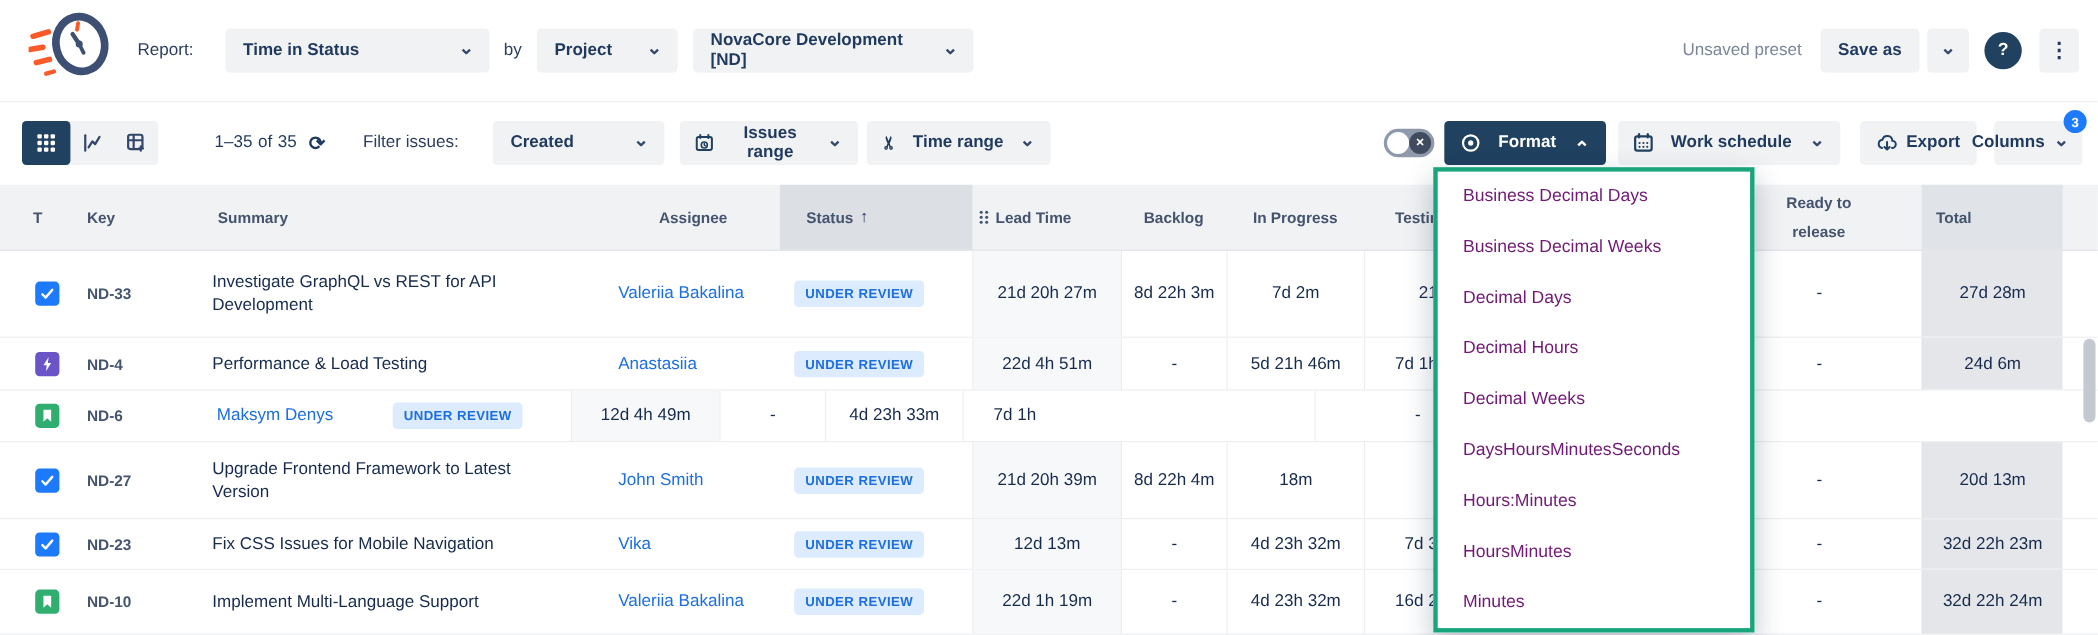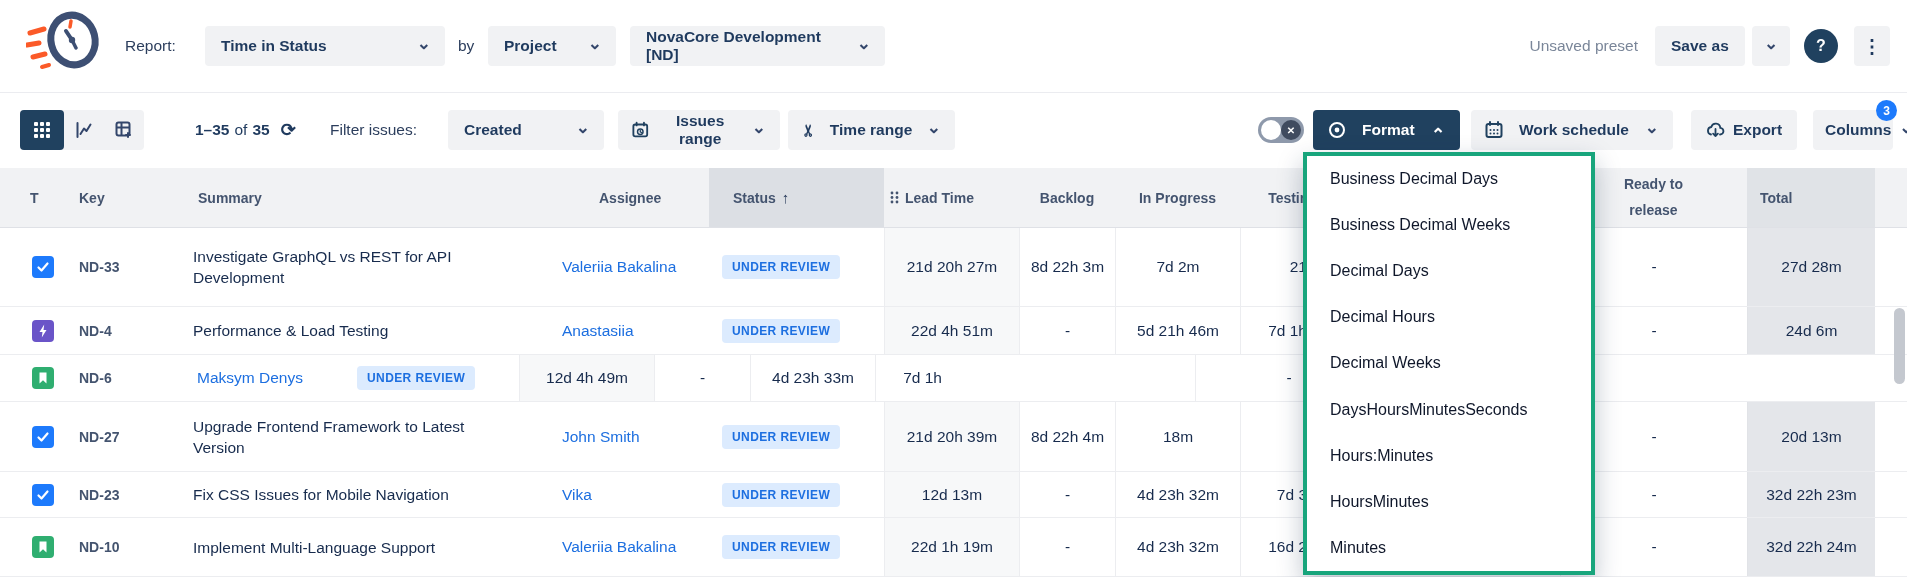--- a/index.html
+++ b/index.html
@@ -18,21 +18,21 @@
   .preset{color:#7A8699;font-size:15.5px;line-height:40px}
   .help-btn{width:34px;height:34px;border-radius:50%;background:#20415F;color:#fff;border:none;font-size:16px;font-weight:700;cursor:pointer;display:flex;align-items:center;justify-content:center}
   .kebab{font-size:19px;font-weight:700;letter-spacing:0}
 
   
   .tb{top:110px;height:40px;display:flex;align-items:center}
   .viewgroup{background:#F1F2F4;border-radius:4px;height:40px;display:flex;align-items:stretch}
   .viewbtn{width:40px;display:flex;align-items:center;justify-content:center;cursor:pointer;background:transparent;border:none}
   .viewbtn.active{width:44px;background:#20415F;border-radius:4px}
   .pag{font-size:15.5px;color:#1F3A5E;display:flex;align-items:center;gap:5px}
-  .pag b{font-weight:700}
+  .pag b{font-weight:400}
   .refresh{font-size:18px;font-weight:700;margin-left:6px;color:#1F3A5E}
   .toggle{width:46px;height:26px;border-radius:13px;background:#8E99AB;position:absolute;cursor:pointer}
   .knob{position:absolute;left:3px;top:3px;width:20px;height:20px;border-radius:50%;background:#fff}
   .xdisc{position:absolute;right:3px;top:3px;width:20px;height:20px;border-radius:50%;background:#404B5F;color:#fff;font-size:10px;font-weight:700;display:flex;align-items:center;justify-content:center}
   .btn.dark{background:#20415F;color:#fff}
   .btn.dark .chev{color:#fff}
   .cbadge{position:absolute;left:1876px;top:100px;width:21px;height:21px;border-radius:50%;background:#1D7AFC;color:#fff;font-size:12px;font-weight:700;display:flex;align-items:center;justify-content:center;z-index:6}
   .scissors{display:inline-block;transform:rotate(-90deg);font-size:16px}
 
   
@@ -71,21 +71,21 @@
   .link{color:#1D6FE0;cursor:pointer;text-decoration:none}
   .badge{background:#DCEBFE;color:#1D6FE0;font-size:12px;font-weight:700;letter-spacing:.4px;border-radius:4px;padding:5px 10px;white-space:nowrap}
   .ticon{width:22px;height:22px;border-radius:4px;display:flex;align-items:center;justify-content:center;flex:none}
   .type-task{background:#1D7AFC}
   .type-bolt{background:#6A54C8}
   .type-story{background:#2FAE70}
   .dragdots{display:inline-flex}
 
   
   .menu{position:absolute;left:1303px;top:152px;width:292px;height:423px;background:#fff;border:4px solid #18A57C;box-shadow:0 10px 24px rgba(23,43,77,.28);z-index:10;display:flex;flex-direction:column}
-  .mi{flex:1;display:flex;align-items:center;padding-left:23px;font-size:16px;color:#0f172a;cursor:pointer;white-space:nowrap}
+  .mi{flex:1;display:flex;align-items:center;padding-left:23px;font-size:16px;color:#701a75;cursor:pointer;white-space:nowrap}
   .mi.selected{background:#E9F1FE;color:#1868DB;box-shadow:inset 5px 0 0 #2653C6}
 
   
   .sb-thumb{position:absolute;left:1894px;top:308px;width:11px;height:76px;border-radius:6px;background:#C4C8CF}
 
   svg{display:block}
 </style>
 </head>
 <body>
 
@@ -237,21 +237,21 @@
   </button>
 
   <button class="abs tb btn" style="left:1691px;width:106px;padding:0 14px">
     <svg width="19" height="18" viewBox="0 0 19 18">
       <path d="M5 13.5A3.8 3.8 0 0 1 5.3 6a4.6 4.6 0 0 1 9 .9A3.3 3.3 0 0 1 14 13.5" stroke="#20415F" stroke-width="1.8" fill="none" stroke-linecap="round"></path>
       <path d="M9.5 8v7m0 0l-2.4-2.4M9.5 15l2.4-2.4" stroke="#20415F" stroke-width="1.8" fill="none" stroke-linecap="round" stroke-linejoin="round"></path>
     </svg>
     <span>Export</span>
   </button>
 
-  <button class="abs tb btn" style="left:1813px;width:80px;justify-content:flex-start;padding:0 12px">
+  <button class="abs tb btn" style="left:1813px;width:80px;justify-content:flex-end;padding:0 12px">
     <span>Columns</span>
     <span class="chev">⌄</span>
   </button>
   <span class="cbadge">3</span>
 </div>
 
 <div class="table">
   <div class="trow thead">
     <div class="cell c-type">T</div>
     <div class="cell c-key">Key</div>

